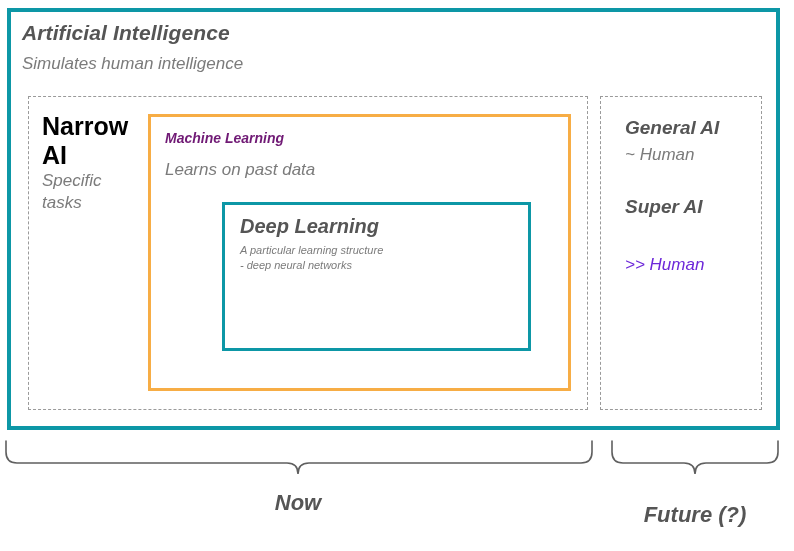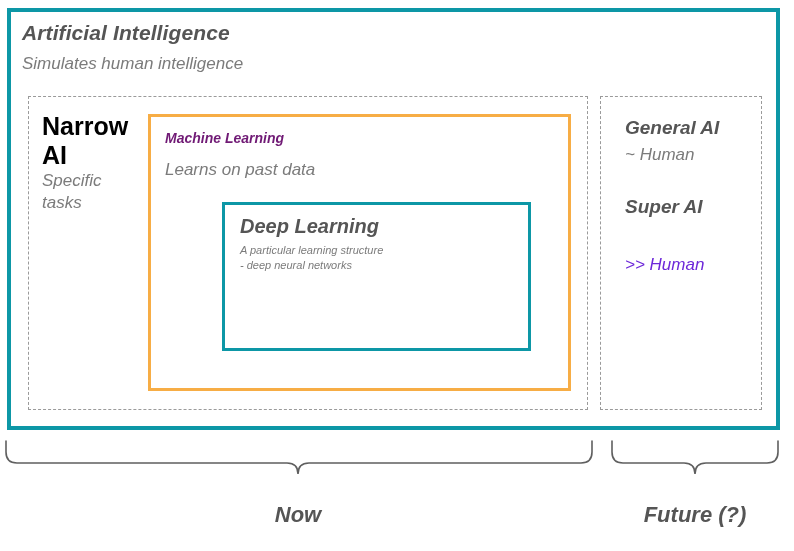--- a/index.html
+++ b/index.html
@@ -209,21 +209,21 @@
   }
   .timeline-label {
     position: absolute;
     font-size: 22px;
     font-weight: bold;
     font-style: italic;
     color: #555555;
     text-align: center;
     white-space: nowrap;
   }
-  .label-now  { left: 198px; top: 502px; width: 200px; }
+  .label-now  { left: 198px; top: 490px; width: 200px; }
   .label-future { left: 595px; top: 502px; width: 200px; }
 </style>
 </head>
 <body>
 
 <div id="canvas">
 
   <div class="ai-box"></div>
   <div class="ai-title">Artificial Intelligence</div>
   <div class="ai-sub">Simulates human intelligence</div>

